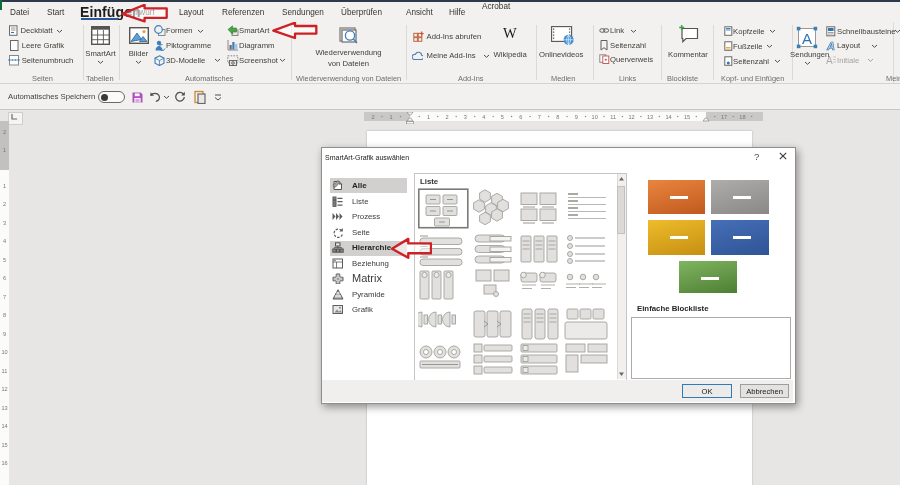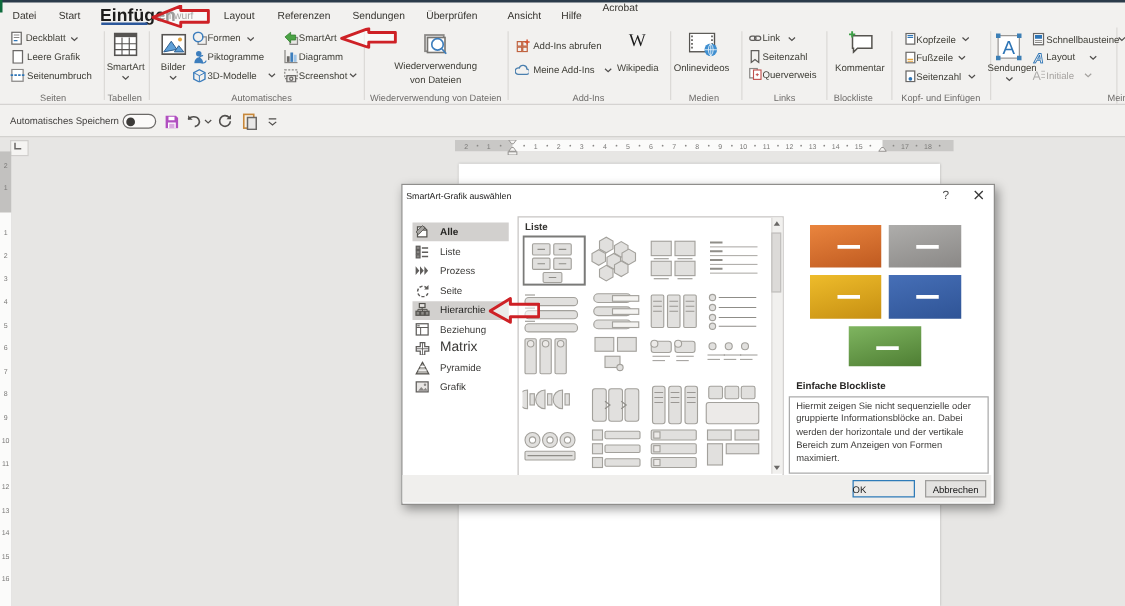--- a/index.html
+++ b/index.html
@@ -406,21 +406,21 @@
         <path d="M0.5 2l3 3.5l-3 3.5z"></path>
         <path d="M4 2l3 3.5l-3 3.5z"></path>
         <path d="M7.5 2l3 3.5l-3 3.5z"></path>
       </g>
     </svg>
 <div class="t" style="left:352px;top:211px;font-size:7.8px;color:#3b3a38">Prozess</div>
 <svg class="abs" style="left:331.5px;top:226.5px" width="12" height="11">
       <path d="M9.5 3.5a4.2 4.2 0 1 0 0.8 4" fill="none" stroke="#5f5d5b" stroke-width="1.2" stroke-dasharray="2.4 1.4"></path>
       <path d="M10.8 1v3.5h-3.5z" fill="#5f5d5b"></path>
     </svg>
-<div class="t" style="left:352px;top:242px;font-size:8px;font-weight:normal;color:#262523">Hierarchie</div>
+<div class="t" style="left:352px;top:242px;font-size:8px;font-weight:bold;color:#262523">Hierarchie</div>
 <svg class="abs" style="left:331.5px;top:242px" width="12" height="11">
       <g fill="#e7e5e3" stroke="#55534f">
         <rect x="3.5" y="0.8" width="4.5" height="3.2"></rect>
         <rect x="0.8" y="7" width="3" height="3.2" fill="#8d8b87"></rect>
         <rect x="4.5" y="7" width="3" height="3.2" fill="#8d8b87"></rect>
         <rect x="8.2" y="7" width="3" height="3.2" fill="#8d8b87"></rect>
         <path d="M5.7 4v1.5M2.3 7V5.5h7.4V7M6 5.5V7" stroke-width="0.8" fill="none"></path>
       </g>
     </svg>
 <div class="t" style="left:352px;top:226.5px;font-size:7.8px;color:#3b3a38">Seite</div>
@@ -604,25 +604,24 @@
 <div class="abs" style="left:711px;top:220px;width:58px;height:35px;background:linear-gradient(165deg,#466fb7,#2f5496)"></div>
 <div class="abs" style="left:679px;top:261px;width:58px;height:32px;background:linear-gradient(165deg,#7fb560,#4e7e33)"></div>
 <div class="abs" style="left:669.5px;top:195.5px;width:18px;height:3px;background:#fff"></div>
 <div class="abs" style="left:733px;top:195.5px;width:18px;height:3px;background:#fff"></div>
 <div class="abs" style="left:669.5px;top:236px;width:18px;height:3px;background:#fff"></div>
 <div class="abs" style="left:733px;top:236px;width:18px;height:3px;background:#fff"></div>
 <div class="abs" style="left:700.5px;top:276.5px;width:18px;height:3px;background:#fff"></div>
 
 <div class="t" style="left:637px;top:303px;font-size:7.8px;font-weight:bold;color:#262523">Einfache Blockliste</div>
 <div class="abs" style="left:631px;top:317px;width:158px;height:60px;border:1px solid #ababab;background:#fff"></div>
-<div class="t" style="left:637px;top:319.5px;font-size:7.5px;color:#3f3e3c;line-height:10.5px">Hiermit zeigen Sie nicht sequenzielle oder<br>gruppierte Informationsblöcke an. Dabei<br>werden der horizontale und der vertikale<br>Bereich zum Anzeigen von Formen<br>maximiert.</div>
 
 <div class="abs" style="left:322px;top:380px;width:471px;height:22px;background:#f0efed"></div>
 <div class="abs" style="left:682px;top:384px;width:50px;height:14px;background:#ecebe9;border:1.5px solid #2e7bb8;box-sizing:border-box"></div>
-<div class="t" style="left:682px;top:386px;width:50px;text-align:left;font-size:7.6px;color:#1a1a1a">OK</div>
+<div class="t" style="left:682px;top:386px;width:50px;text-align:center;font-size:7.6px;color:#1a1a1a">OK</div>
 <div class="abs" style="left:740px;top:384px;width:49px;height:14px;background:#e3e2e0;border:1px solid #9f9e9c;box-sizing:border-box"></div>
 <div class="t" style="left:740px;top:386px;width:49px;text-align:center;font-size:7.6px;color:#1a1a1a">Abbrechen</div>
 
 <svg class="abs" style="left:120.5px;top:3.5px" width="48" height="19">
       <path d="M1.3 9.9L23.6 0.8v3.6h22.1v9.4H23.6v3.6z" fill="rgba(255,255,255,0.55)" stroke="#ce2126" stroke-width="2.3" stroke-linejoin="round"></path>
     </svg>
 <svg class="abs" style="left:272px;top:22px" width="46" height="17">
       <path d="M1.3 8.7L23 0.7v3.3h21.3v7.7H23V16z" fill="rgba(255,255,255,0.55)" stroke="#ce2126" stroke-width="2.3" stroke-linejoin="round"></path>
     </svg>
 <svg class="abs" style="left:390.5px;top:236.5px" width="41" height="24">

